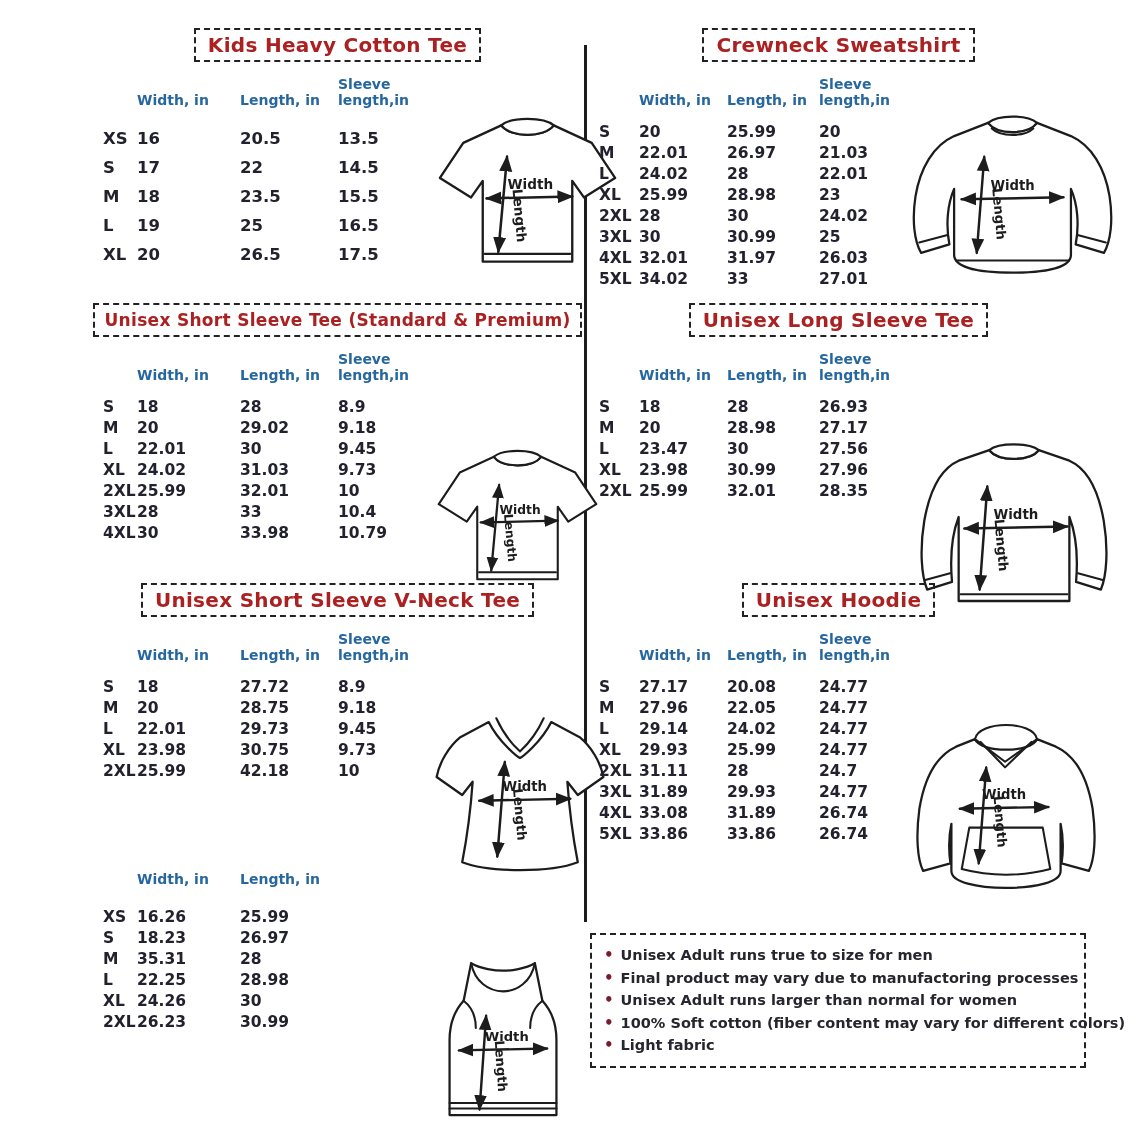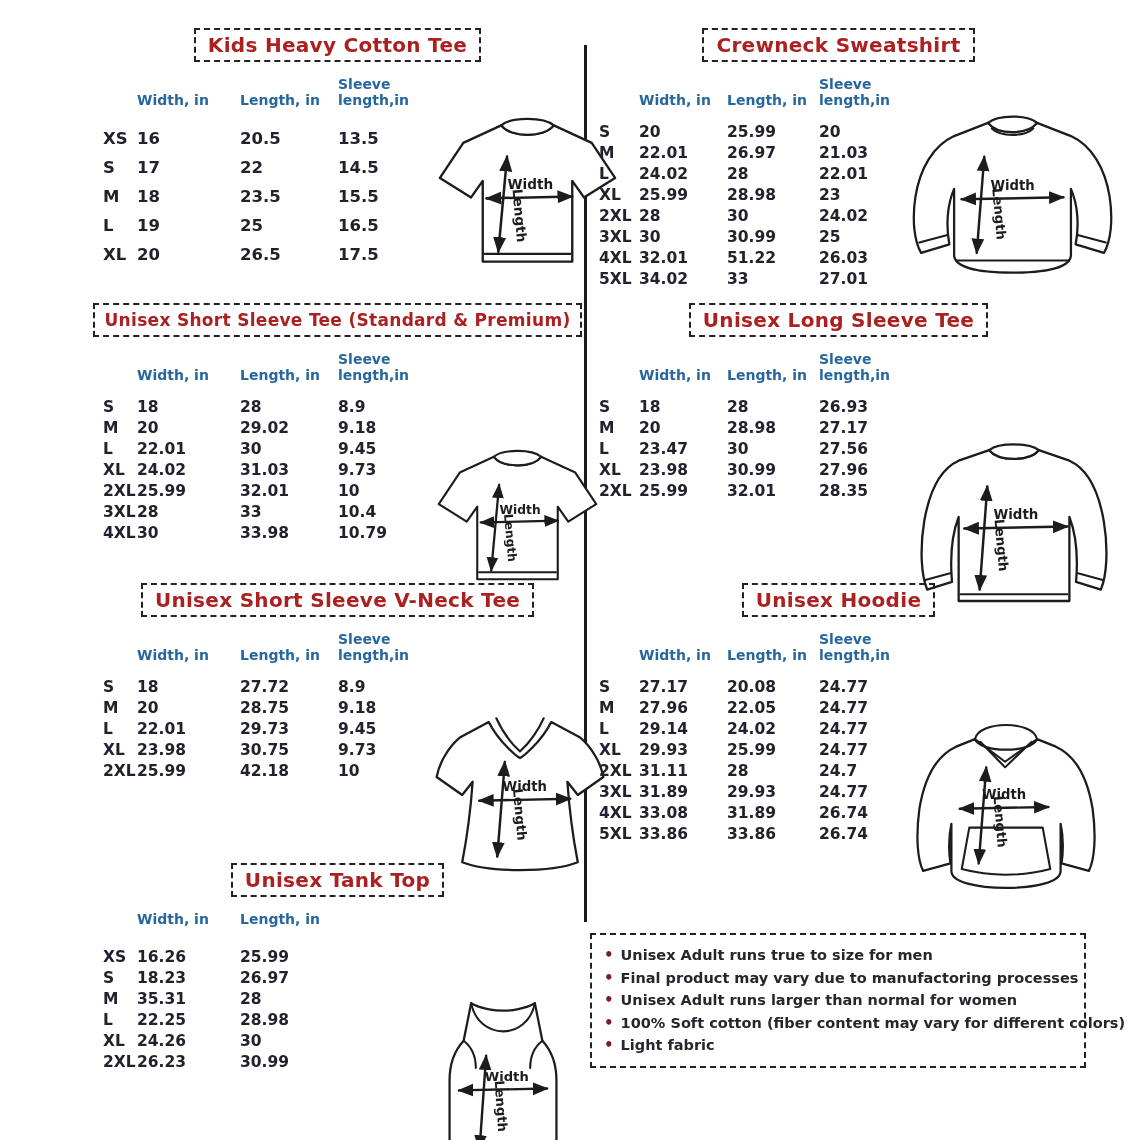--- a/index.html
+++ b/index.html
@@ -249,23 +249,20 @@
         <path class="gl" d="M70,16 C80,38 94,50 95,51 C96,50 110,38 120,16"></path>
         <line class="ar" x1="52" y1="103" x2="148" y2="101" marker-start="url(#ah3)" marker-end="url(#ah3)"></line>
         <line class="ar" x1="79" y1="62" x2="71" y2="162" marker-start="url(#ah3)" marker-end="url(#ah3)"></line>
         <text class="lab" x="100" y="93" text-anchor="middle">Width</text>
         <text class="lab" x="90" y="118" text-anchor="middle" transform="rotate(85 90 118)">Length</text>
       </svg>
     </div>
   </section>
 
   <section class="section" style="left:85px;top:863px;width:505px;">
-    <div class="title-wrap">
-      <span class="title-box">Unisex Tank Top</span>
-    </div>
     <div class="content">
       <div class="tbl tbl-tank tank-tbl">
         <div class="thead">
           <span></span>
           <span>Width, in</span>
           <span>Length, in</span>
         </div>
         <div>
 
             <div class="trow">
@@ -377,21 +374,21 @@
             <div class="trow">
               <span>3XL</span>
               <span>30</span>
               <span>30.99</span>
               <span>25</span>
             </div>
 
             <div class="trow">
               <span>4XL</span>
               <span>32.01</span>
-              <span>51.22</span>
+              <span>31.97</span>
               <span>26.03</span>
             </div>
 
             <div class="trow">
               <span>5XL</span>
               <span>34.02</span>
               <span>33</span>
               <span>27.01</span>
             </div>
           </div>

